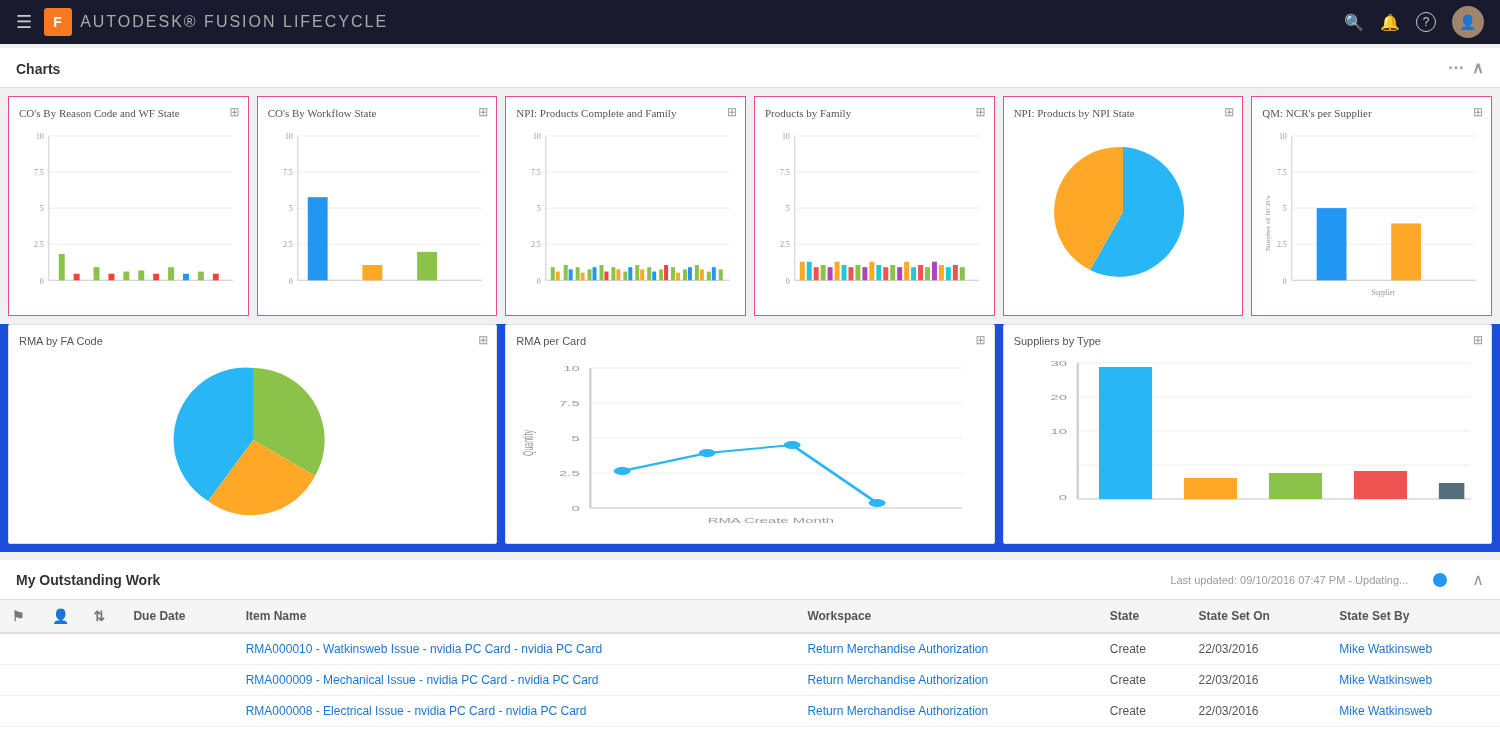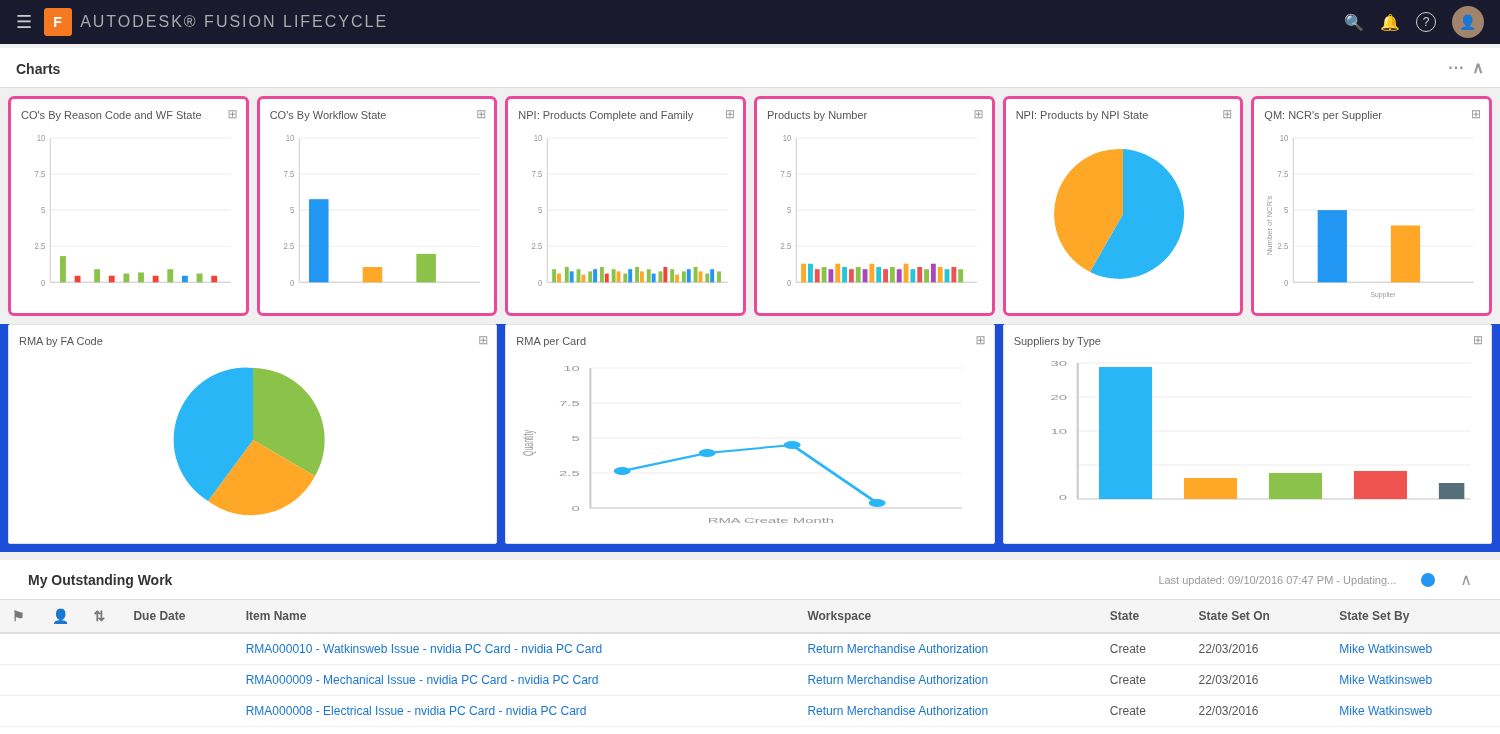--- a/index.html
+++ b/index.html
@@ -46,25 +46,26 @@
     .charts-grid-row2 {
       display: grid;
       grid-template-columns: repeat(3, 1fr);
       gap: 8px;
       padding: 0 8px 8px 8px;
       background: #1d4ed8;
     }
 
     .chart-card {
       background: #fff;
-      border: 3px solid #ec4899;
-      border-radius: 6px;
+      border: 1px solid #ec4899;
+      border-radius: 0;
       padding: 10px;
       position: relative;
       min-height: 220px;
+      font-family: Liberation Serif, serif;
     }
     .chart-card-row2 {
       background: #fff;
       border: 1px solid #e0e0e0;
       border-radius: 2px;
       padding: 10px;
       position: relative;
       min-height: 220px;
     }
 
@@ -90,21 +91,21 @@
       height: 175px;
       position: relative;
     }
 
     
     .outstanding-section {
       background: #fff;
       margin-top: 4px;
     }
     .outstanding-header {
-      padding: 10px 28px;
+      padding: 10px 16px;
       display: flex;
       align-items: center;
       justify-content: space-between;
       border-bottom: 1px solid #ddd;
     }
     .outstanding-title {
       font-size: 14px;
       font-weight: 600;
       color: #333;
     }
@@ -300,21 +301,21 @@
         <rect x="180" y="128" width="4" height="14" fill="#8BC34A"></rect>
         <rect x="185" y="132" width="4" height="10" fill="#FFA726"></rect>
         <rect x="192" y="134" width="4" height="8" fill="#8BC34A"></rect>
         <rect x="197" y="130" width="4" height="12" fill="#2196F3"></rect>
         <rect x="204" y="132" width="4" height="10" fill="#8BC34A"></rect>
       </svg>
     </div>
   </div>
 
   <div class="chart-card">
-    <div class="chart-title">Products by Number</div>
+    <div class="chart-title">Products by Family</div>
     <span class="chart-expand-icon">⊞</span>
     <div class="chart-area">
       <svg width="100%" height="100%" viewBox="0 0 220 160" preserveAspectRatio="none">
         <line x1="30" y1="10" x2="215" y2="10" class="grid-line"></line>
         <line x1="30" y1="43" x2="215" y2="43" class="grid-line"></line>
         <line x1="30" y1="76" x2="215" y2="76" class="grid-line"></line>
         <line x1="30" y1="109" x2="215" y2="109" class="grid-line"></line>
         <line x1="30" y1="142" x2="215" y2="142" class="grid-line"></line>
         <line x1="30" y1="10" x2="30" y2="142" class="axis-line"></line>
         <line x1="30" y1="142" x2="215" y2="142" class="axis-line"></line>

